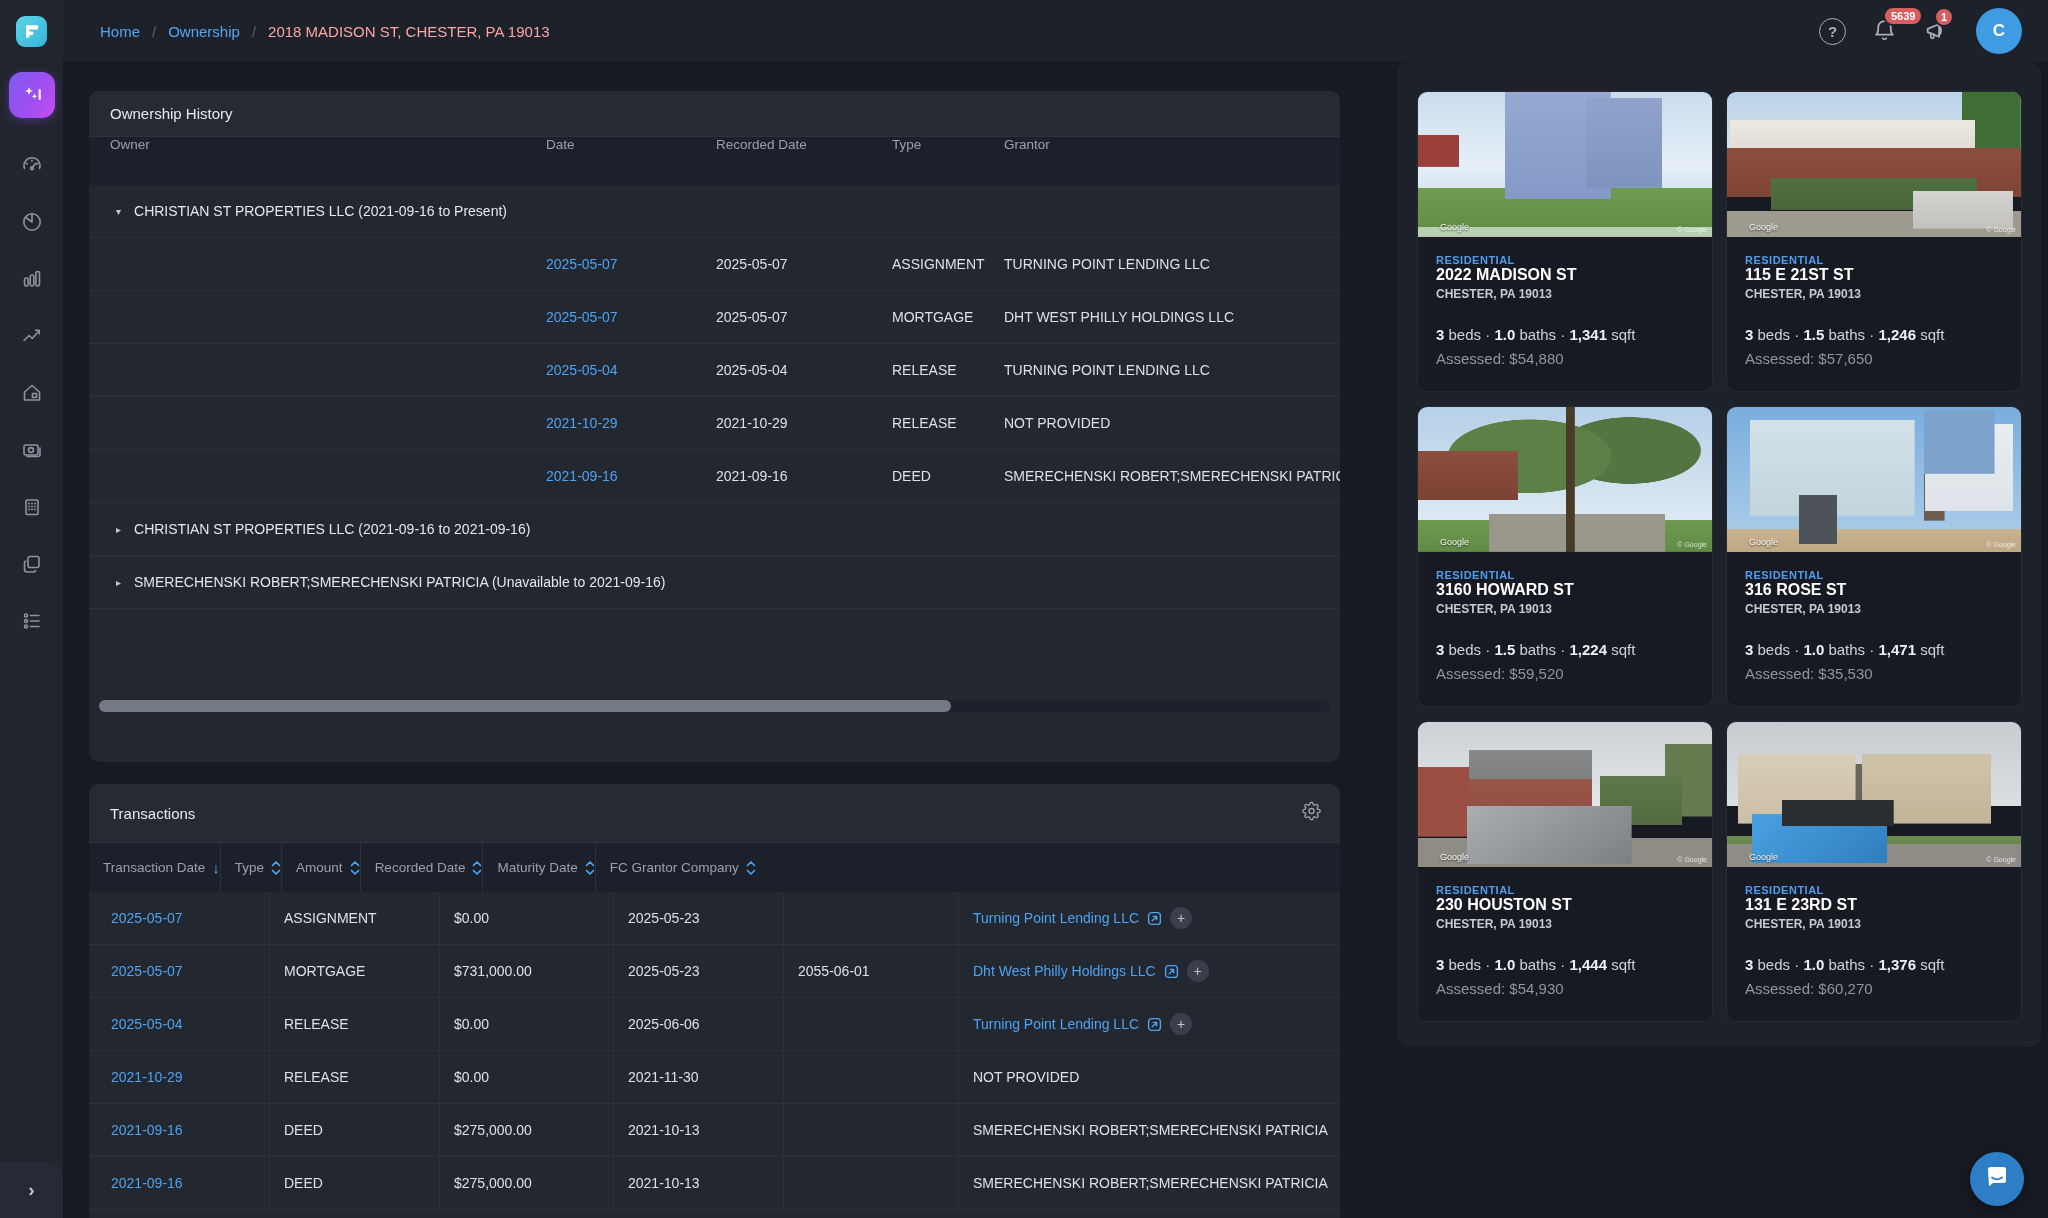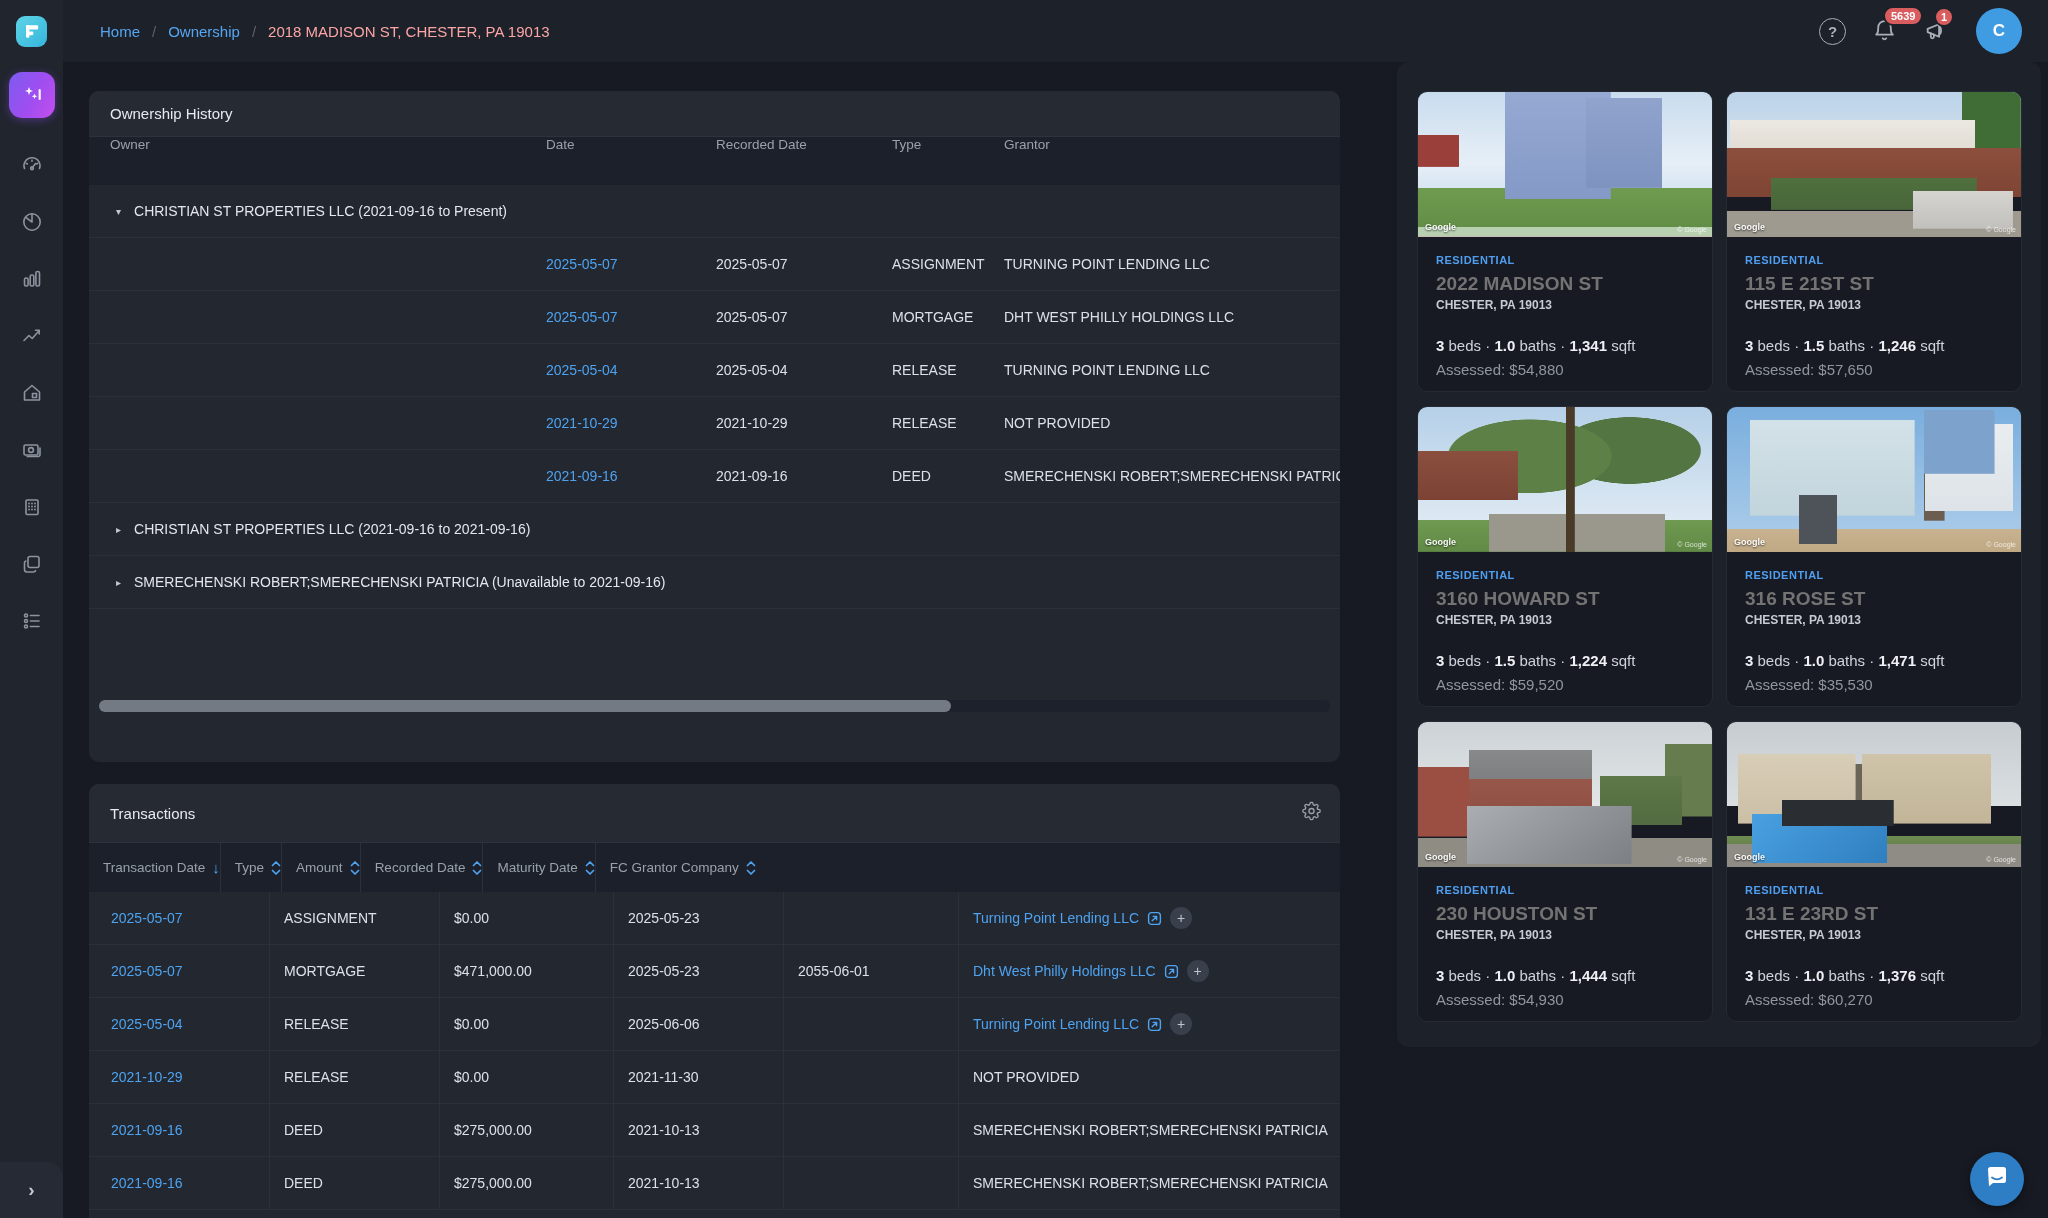--- a/index.html
+++ b/index.html
@@ -77,25 +77,25 @@
   .updown-icon { display:inline-flex; }
   .grantor-link { color:#4ea3f0; cursor:pointer; }
   .extlink-icon { color:#4ea3f0; display:inline-flex; cursor:pointer; }
   .plus-btn { width:22px; height:22px; border-radius:50%; background:#3a404b; color:#c0c5cd; font-size:14px; display:flex; align-items:center; justify-content:center; cursor:pointer; flex:none; }
 
   
   .right-rail { position:absolute; left:1397px; top:62px; width:644px; height:985px; background:#1d2129; border-radius:12px; padding:29px 19px 0 20px; }
   .cards-grid { display:grid; grid-template-columns:296px 296px; gap:14px 13px; }
   .comp-card { width:296px; height:301px; background:#171a22; border-radius:10px; overflow:hidden; cursor:pointer; border:1px solid #262a33; }
   .photo { position:relative; width:100%; height:145px; }
-  .photo .wm { position:absolute; left:7px; bottom:5px; color:#fff; font-size:9px; text-shadow:0 1px 2px rgba(0,0,0,.7); opacity:.95;font-weight:bold; }
+  .photo .wm { position:absolute; left:22px; bottom:5px; color:#fff; font-size:9px; text-shadow:0 1px 2px rgba(0,0,0,.7); opacity:.95; }
   .photo .cp { position:absolute; right:5px; bottom:4px; color:#fff; font-size:7px; opacity:.75; }
   .card-body { padding:17px 18px 0 18px; }
   .card-label { color:#4f9ef0; font-size:11px; font-weight:700; letter-spacing:.5px; }
-  .card-address { color:#737373; font-size:19px; font-weight:700; margin-top:7px; }
+  .card-address { color:#ffffff; font-size:16px; font-weight:700; margin-top:0; }
   .card-city { color:#c6cad2; font-size:12px; font-weight:700; margin-top:3px; }
   .card-stats { color:#ced3da; font-size:15px; margin-top:25px; }
   .card-stats b { color:#eef0f4; }
   .card-assessed { color:#8f96a1; font-size:15px; margin-top:7px; }
 
   
   .photo.t-blue-house { background:
     linear-gradient(#b6d0b0,#b6d0b0) 0 99%/100% 6% no-repeat,
     linear-gradient(#c4bfb2,#c4bfb2) 0 100%/100% 3% no-repeat,
     linear-gradient(#9b3f3a,#9b3f3a) 0 38%/14% 22% no-repeat,
@@ -462,21 +462,21 @@
           <span class="plus-btn">+</span>
 
         </span>
       </div>
 
       <div class="tx-row">
         <span class="tx-cell tx-c1">
           <span class="date-link">2025-05-07</span>
         </span>
         <span class="tx-cell tx-c2">MORTGAGE</span>
-        <span class="tx-cell tx-c3">$471,000.00</span>
+        <span class="tx-cell tx-c3">$731,000.00</span>
         <span class="tx-cell tx-c4">2025-05-23</span>
         <span class="tx-cell tx-c5">2055-06-01</span>
         <span class="tx-cell tx-c6">
           <span class="grantor-link">Dht West Philly Holdings LLC</span>
           <span class="extlink-icon">
             <svg width="15" height="15" viewBox="0 0 15 15" fill="none" stroke="#4ea3f0" stroke-width="1.4" stroke-linecap="round" stroke-linejoin="round">
               <rect x="1.6" y="1.6" width="11.8" height="11.8" rx="3"></rect>
               <path d="M5.2 9.8 L9.6 5.4 M6.2 5.4 h3.4 v3.4"></path>
             </svg>
           </span>

